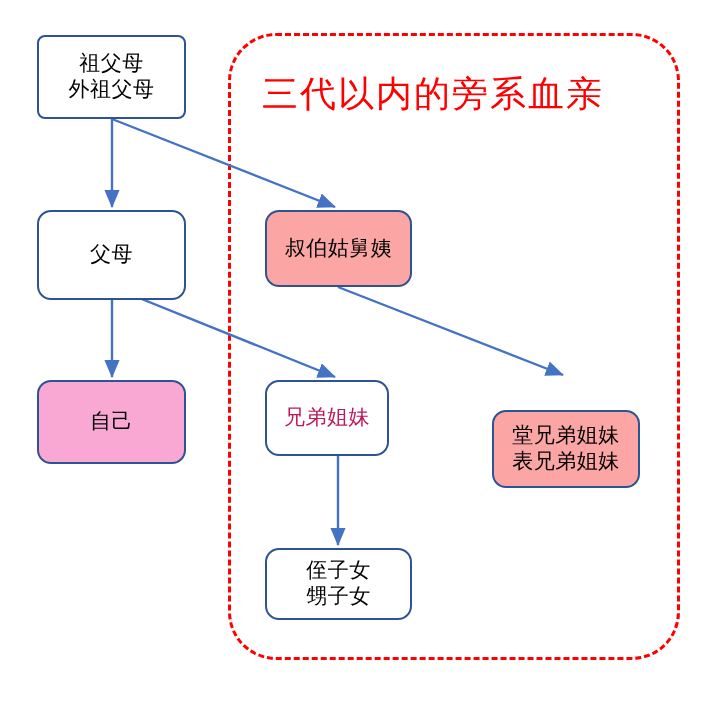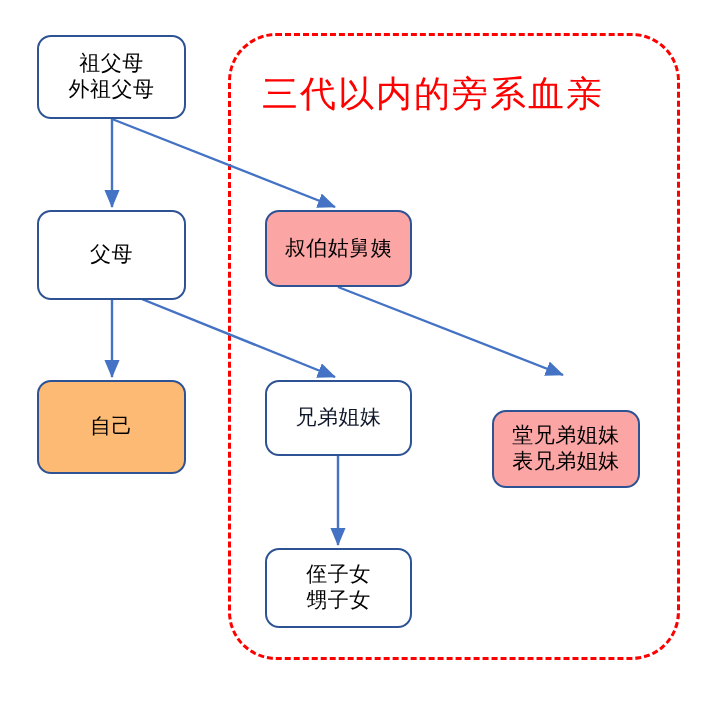--- a/index.html
+++ b/index.html
@@ -73,25 +73,25 @@
         <line x1="112" y1="119" x2="112" y2="207" stroke="#4472C4" stroke-width="2.4" marker-end="url(#arrowhead)"></line>
         <line x1="112" y1="119" x2="335" y2="207" stroke="#4472C4" stroke-width="2.4" marker-end="url(#arrowhead)"></line>
         <line x1="112" y1="287" x2="112" y2="377" stroke="#4472C4" stroke-width="2.4" marker-end="url(#arrowhead)"></line>
         <line x1="112" y1="287" x2="335" y2="377" stroke="#4472C4" stroke-width="2.4" marker-end="url(#arrowhead)"></line>
         <line x1="338" y1="287" x2="563" y2="375" stroke="#4472C4" stroke-width="2.4" marker-end="url(#arrowhead)"></line>
         <line x1="338" y1="456" x2="338" y2="545" stroke="#4472C4" stroke-width="2.4" marker-end="url(#arrowhead)"></line>
       </g>
   </svg>
 
   <div id="node-layer">
-      <div class="node" style="left: 37px; top: 35px; width: 149px; height: 84px; border-color: rgb(46, 83, 149); background: rgb(255, 255, 255); color: rgb(0, 0, 0);">祖父母
+      <div class="node" style="left: 37px; top: 35px; width: 149px; height: 84px; border-color: rgb(46, 83, 149); background: rgb(255, 255, 255); color: rgb(0, 0, 0); border-radius: 8px;">祖父母
 外祖父母</div>
       <div class="node" style="left: 37px; top: 210px; width: 149px; height: 90px; border-color: rgb(46, 83, 149); background: rgb(255, 255, 255); color: rgb(0, 0, 0);">父母</div>
       <div class="node" style="left: 265px; top: 210px; width: 147px; height: 77px; border-color: rgb(46, 83, 149); background: #fca5a5; color: rgb(0, 0, 0);">叔伯姑舅姨</div>
-      <div class="node" style="left: 37px; top: 380px; width: 149px; height: 94px; border-color: rgb(46, 83, 149); background: #fdba74; color: rgb(0, 0, 0);">自己</div>
-      <div class="node" style="left: 265px; top: 380px; width: 147px; height: 76px; border-color: rgb(46, 83, 149); background: rgb(255, 255, 255); color: #0f172a;">兄弟姐妹</div>
+      <div class="node" style="left: 37px; top: 380px; width: 149px; height: 84px; border-color: rgb(46, 83, 149); background: #f9a8d4; color: rgb(0, 0, 0);">自己</div>
+      <div class="node" style="left: 265px; top: 380px; width: 124px; height: 76px; border-color: rgb(46, 83, 149); background: rgb(255, 255, 255); color: #be185d;">兄弟姐妹</div>
       <div class="node" style="left: 492px; top: 378px; width: 148px; height: 78px; border-color: rgb(46, 83, 149); background: #fca5a5; color: rgb(0, 0, 0); margin-top: 32px;">堂兄弟姐妹
 表兄弟姐妹</div>
-      <div class="node" style="left: 265px; top: 548px; width: 147px; height: 80px; border-color: rgb(46, 83, 149); background: rgb(255, 255, 255); color: rgb(0, 0, 0);">侄子女
+      <div class="node" style="left: 265px; top: 548px; width: 147px; height: 72px; border-color: rgb(46, 83, 149); background: rgb(255, 255, 255); color: rgb(0, 0, 0);">侄子女
 甥子女</div>
     </div>
 
 </div>
 
 </body></html>

